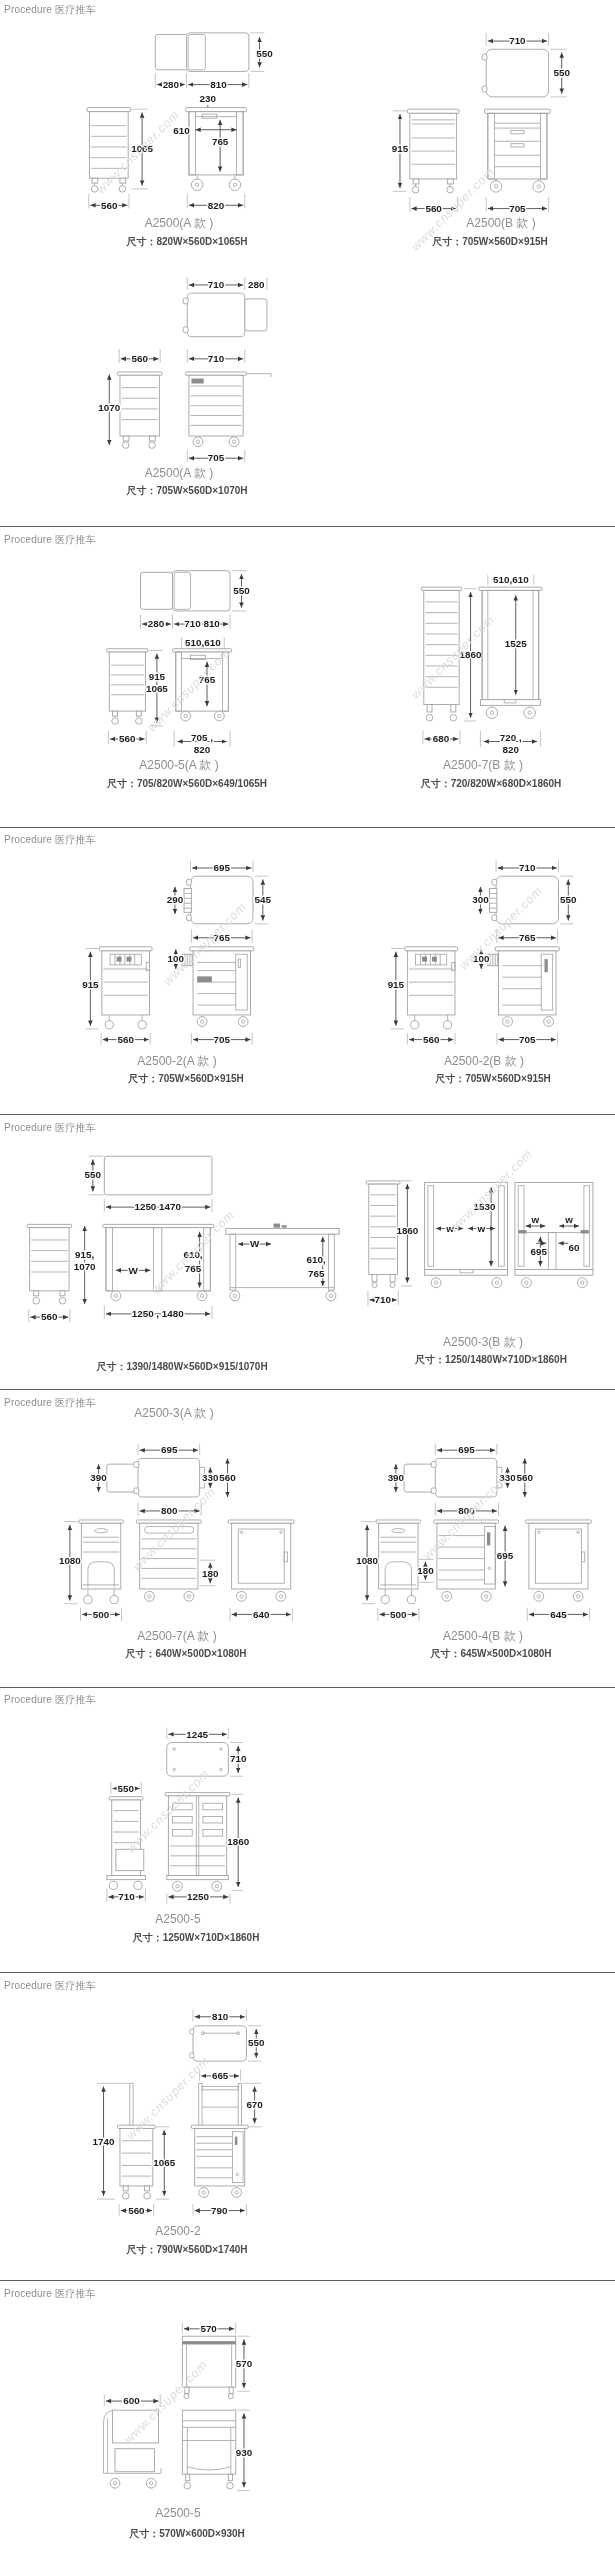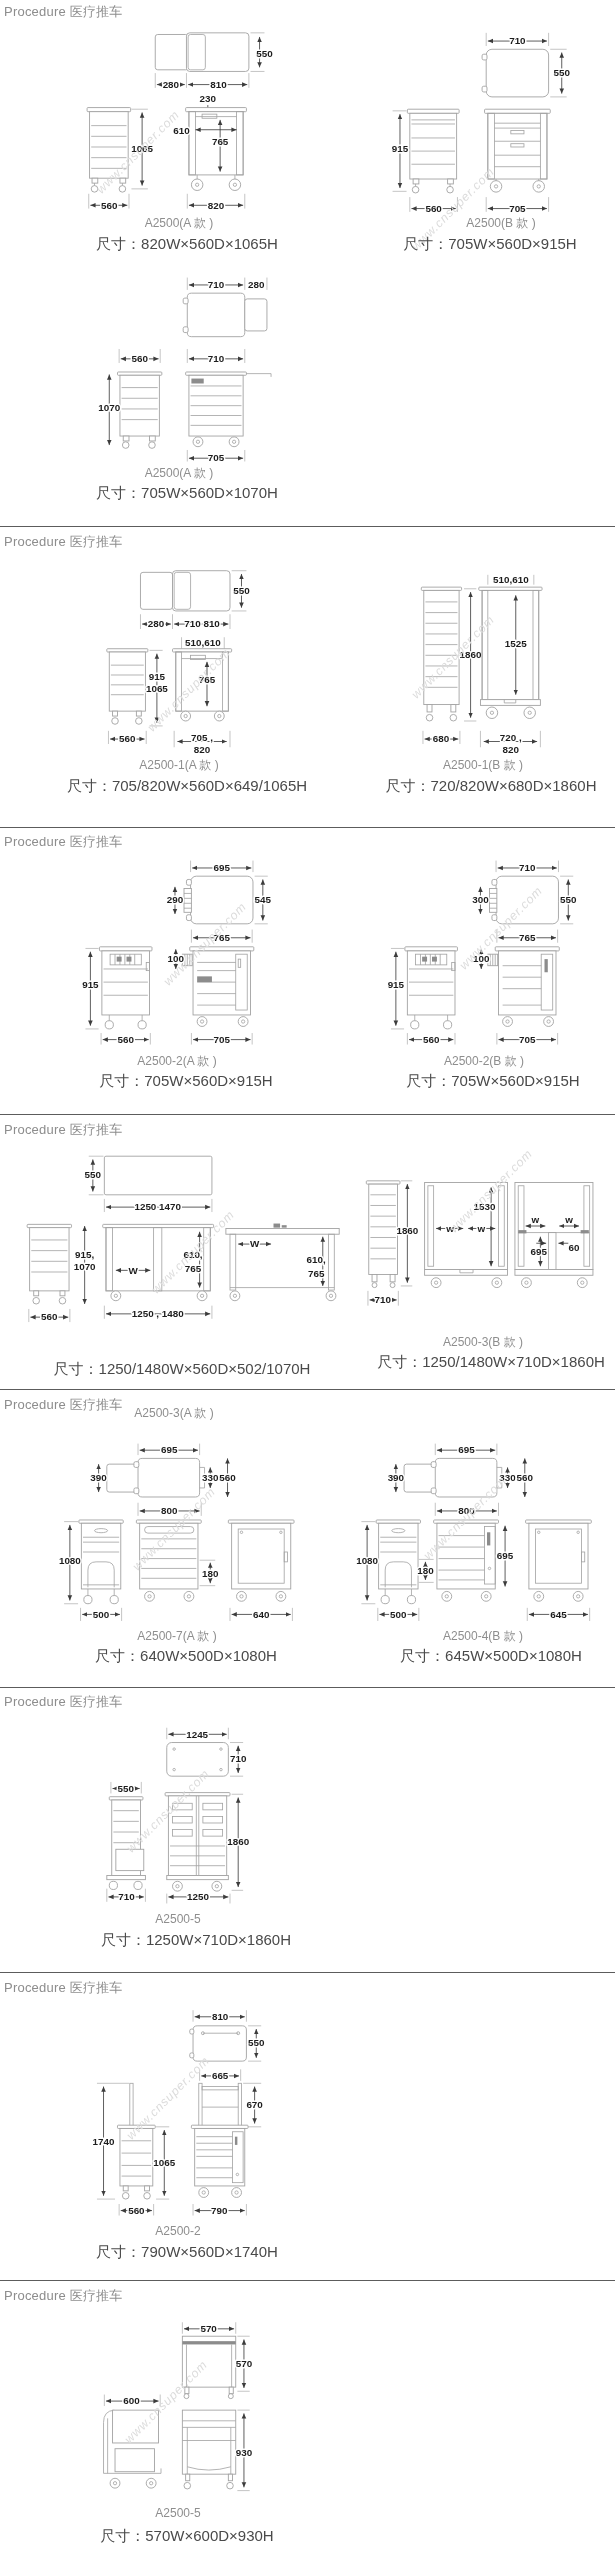--- a/index.html
+++ b/index.html
@@ -1,22 +1,22 @@
 <!DOCTYPE html>
 <html style="font-size:13px"><head>
 <meta charset="utf-8">
 <style>
   html,body{margin:0;padding:0;background:#fff}
   .page{position:relative;width:616px;height:2576px;background:#fff;
         font-family:"Liberation Sans",sans-serif;overflow:hidden}
   .art{position:absolute;left:0;top:0}
-  .hdr{position:absolute;left:4.1px;font-size:13px;color:#8d8d8d;letter-spacing:0.2px;white-space:nowrap}
+  .hdr{position:absolute;left:4.1px;font-size:10px;color:#8d8d8d;letter-spacing:0.2px;white-space:nowrap}
   .divider{position:absolute;left:0;width:616px;border-top:0.8px solid #5c5c5c}
   .mname{position:absolute;width:246px;text-align:center;font-size:12px;color:#8e8e8e;white-space:nowrap}
-  .msize{position:absolute;width:296px;text-align:center;font-size:15px;font-weight:normal;color:#4a4a4a;white-space:nowrap}
+  .msize{position:absolute;width:296px;text-align:center;font-size:10px;font-weight:bold;color:#4a4a4a;white-space:nowrap}
   .wm{position:absolute;color:#dcdcdc;font-size:12.3px;font-style:italic;letter-spacing:0.8px;white-space:nowrap;
       transform:translate(-50%,-50%) rotate(-45deg)}
   
   .o{fill:#fff;stroke:#a3a3a3;stroke-width:1.1}
   .l{fill:none;stroke:#a3a3a3;stroke-width:1}
   .dk{fill:#8c8c8c;stroke:none}
   .d{fill:none;stroke:#3c3c3c;stroke-width:1}
   .e{fill:none;stroke:#9a9a9a;stroke-width:.7}
   .arr{marker-start:url(#ar);marker-end:url(#ar)}
   .a1{marker-end:url(#ar)}
@@ -969,32 +969,32 @@
 <div class="divider" style="top:1972px"></div>
 <div class="divider" style="top:2280px"></div>
 
 <div class="mname" style="left:56px;top:215px">A2500(A 款 )</div>
 <div class="msize" style="left:39px;top:235px">尺寸：820W×560D×1065H</div>
 <div class="mname" style="left:378px;top:215px">A2500(B 款 )</div>
 <div class="msize" style="left:342px;top:235px">尺寸：705W×560D×915H</div>
 <div class="mname" style="left:56px;top:465px">A2500(A 款 )</div>
 <div class="msize" style="left:39px;top:484px">尺寸：705W×560D×1070H</div>
 
-<div class="mname" style="left:56px;top:757px">A2500-1(A 款 )</div>
+<div class="mname" style="left:56px;top:757px">A2500-5(A 款 )</div>
 <div class="msize" style="left:39px;top:777px">尺寸：705/820W×560D×649/1065H</div>
-<div class="mname" style="left:360px;top:757px">A2500-1(B 款 )</div>
+<div class="mname" style="left:360px;top:757px">A2500-7(B 款 )</div>
 <div class="msize" style="left:343px;top:777px">尺寸：720/820W×680D×1860H</div>
 
 <div class="mname" style="left:54px;top:1053px">A2500-2(A 款 )</div>
 <div class="msize" style="left:38px;top:1072px">尺寸：705W×560D×915H</div>
 <div class="mname" style="left:361px;top:1053px">A2500-2(B 款 )</div>
 <div class="msize" style="left:345px;top:1072px">尺寸：705W×560D×915H</div>
 
 <div class="mname" style="left:51px;top:1405px">A2500-3(A 款 )</div>
-<div class="msize" style="left:34px;top:1360px">尺寸：1250/1480W×560D×502/1070H</div>
+<div class="msize" style="left:34px;top:1360px">尺寸：1390/1480W×560D×915/1070H</div>
 <div class="mname" style="left:360px;top:1334px">A2500-3(B 款 )</div>
 <div class="msize" style="left:343px;top:1353px">尺寸：1250/1480W×710D×1860H</div>
 
 <div class="mname" style="left:54px;top:1628px">A2500-7(A 款 )</div>
 <div class="msize" style="left:38px;top:1647px">尺寸：640W×500D×1080H</div>
 <div class="mname" style="left:360px;top:1628px">A2500-4(B 款 )</div>
 <div class="msize" style="left:343px;top:1647px">尺寸：645W×500D×1080H</div>
 
 <div class="mname" style="left:55px;top:1912px">A2500-5</div>
 <div class="msize" style="left:48px;top:1931px">尺寸：1250W×710D×1860H</div>

